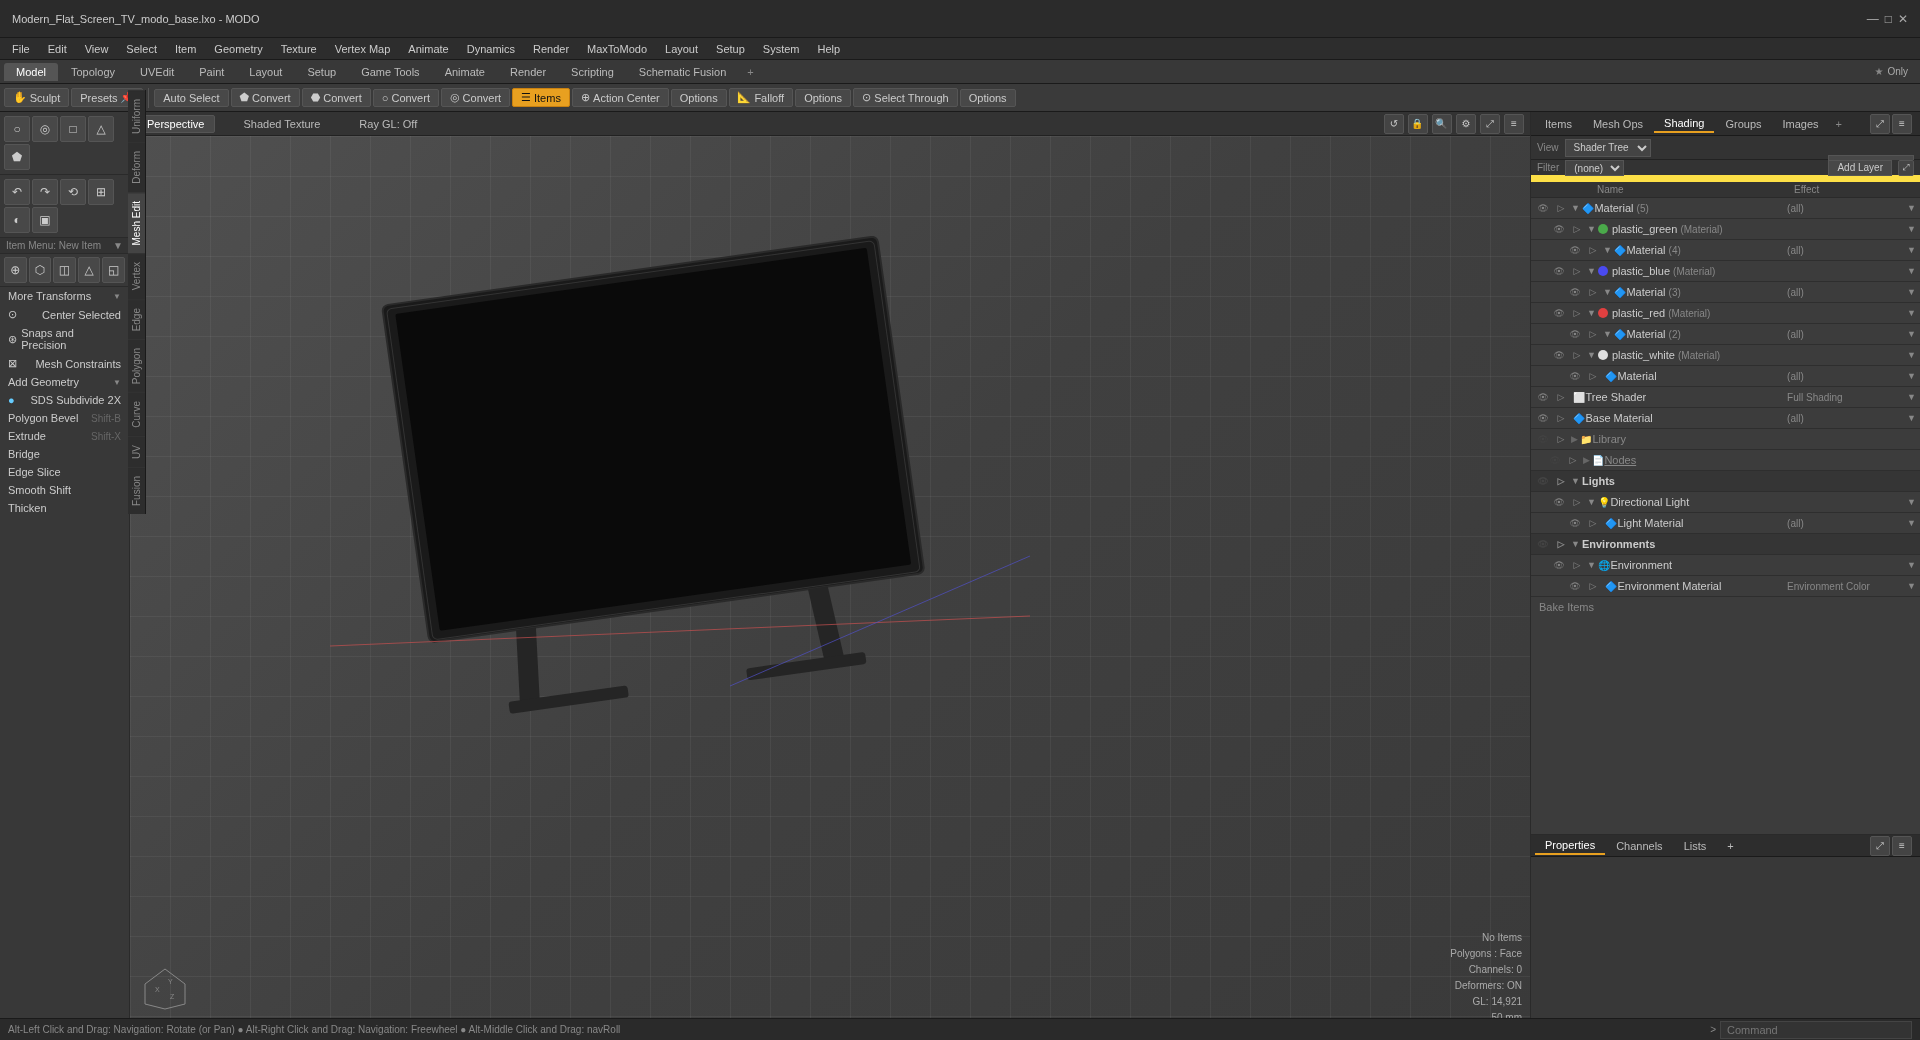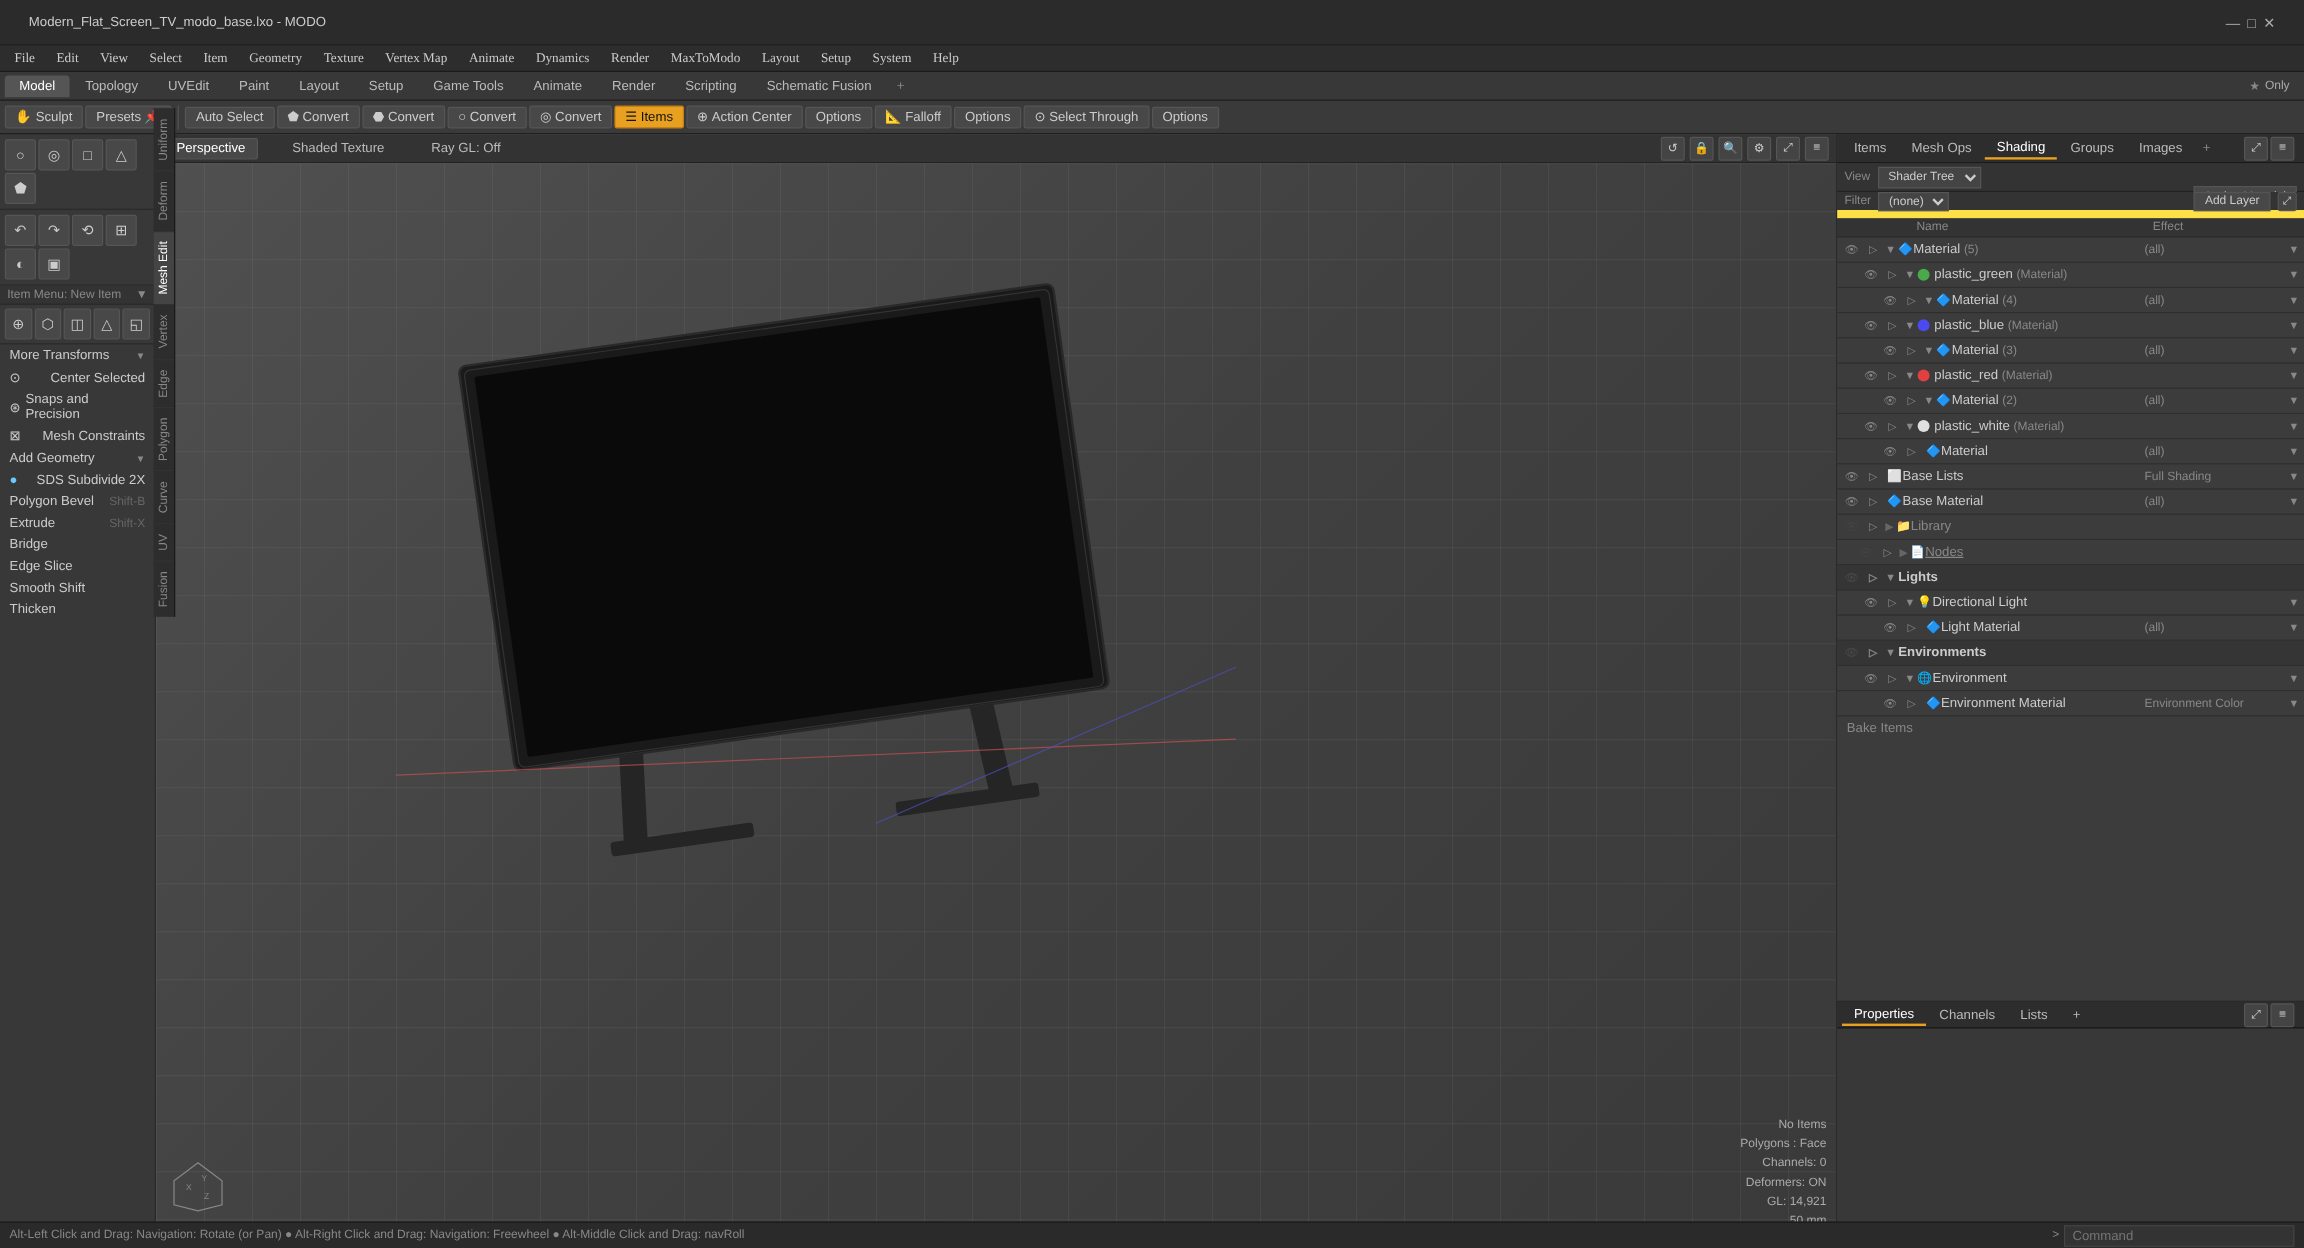--- a/index.html
+++ b/index.html
@@ -1,29 +1,29 @@
 <!DOCTYPE html>
 <html><head>
   <meta charset="utf-8">
   <style>
     * { margin: 0; padding: 0; box-sizing: border-box; }
     body { width: 1920px; height: 1040px; background: #3c3c3c; font-family: 'Segoe UI', Arial, sans-serif; font-size: 11px; color: #ccc; overflow: hidden; }
 
     
     #titlebar {
       height: 38px; background: #2b2b2b; display: flex; align-items: center; justify-content: space-between;
-      padding: 0 24px; border-bottom: 1px solid #1a1a1a;
+      padding: 0 12px; border-bottom: 1px solid #1a1a1a;
     }
     #titlebar-controls { display: flex; gap: 6px; }
     #titlebar-controls span { font-size: 12px; color: #aaa; cursor: pointer; }
 
     
     #menubar {
       height: 22px; background: #2d2d2d; display: flex; align-items: center;
-      padding: 0 4px; border-bottom: 1px solid #1a1a1a; gap: 2px; font-family: Liberation Serif, serif;
+      padding: 0 4px; border-bottom: 1px solid #1a1a1a; gap: 2px;
     }
     .menu-item {
       padding: 2px 8px; font-size: 11px; color: #ccc; cursor: pointer; border-radius: 2px;
     }
 
     
     #tabbar {
       height: 24px; background: #383838; display: flex; align-items: center;
       border-bottom: 1px solid #1a1a1a; padding: 0 4px; gap: 1px;
     }
@@ -598,21 +598,21 @@
         <span class="shader-name">Material</span>
         <span class="shader-effect">(all)</span>
         <span class="shader-arrow">▼</span>
       </div>
 
       <div class="shader-row">
         <div class="vis-icon">👁</div>
         <div class="vis-icon">▷</div>
         <span class="tree-arrow"></span>
         <span class="shader-icon">⬜</span>
-        <span class="shader-name">Base Lists</span>
+        <span class="shader-name">Tree Shader</span>
         <span class="shader-effect">Full Shading</span>
         <span class="shader-arrow">▼</span>
       </div>
 
       <div class="shader-row">
         <div class="vis-icon">👁</div>
         <div class="vis-icon">▷</div>
         <span class="tree-arrow"></span>
         <span class="shader-icon">🔷</span>
         <span class="shader-name">Base Material</span>

